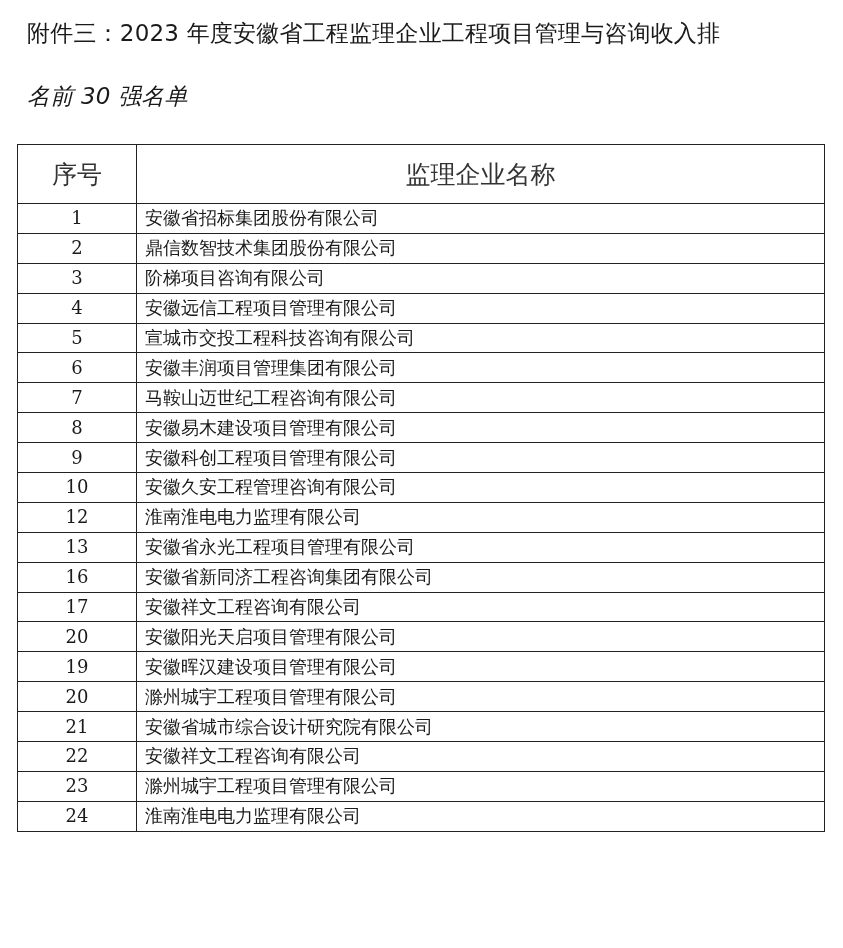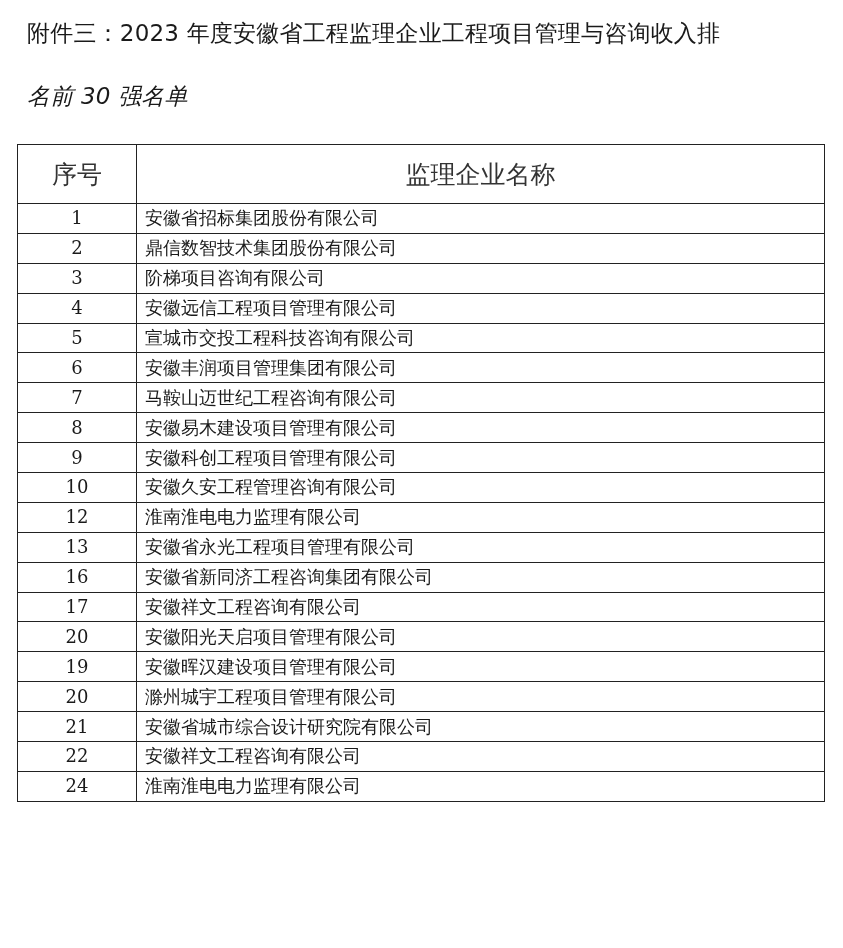--- a/index.html
+++ b/index.html
@@ -101,17 +101,21 @@
       </tr>
       <tr>
         <td class="num">21</td>
         <td class="name">安徽省城市综合设计研究院有限公司</td>
       </tr>
       <tr>
         <td class="num">22</td>
         <td class="name">安徽祥文工程咨询有限公司</td>
       </tr>
       <tr>
+        <td class="num">23</td>
+        <td class="name">滁州城宇工程项目管理有限公司</td>
+      </tr>
+      <tr>
         <td class="num">24</td>
         <td class="name">淮南淮电电力监理有限公司</td>
       </tr>
     </tbody>
 </table>
 
 </body></html>

